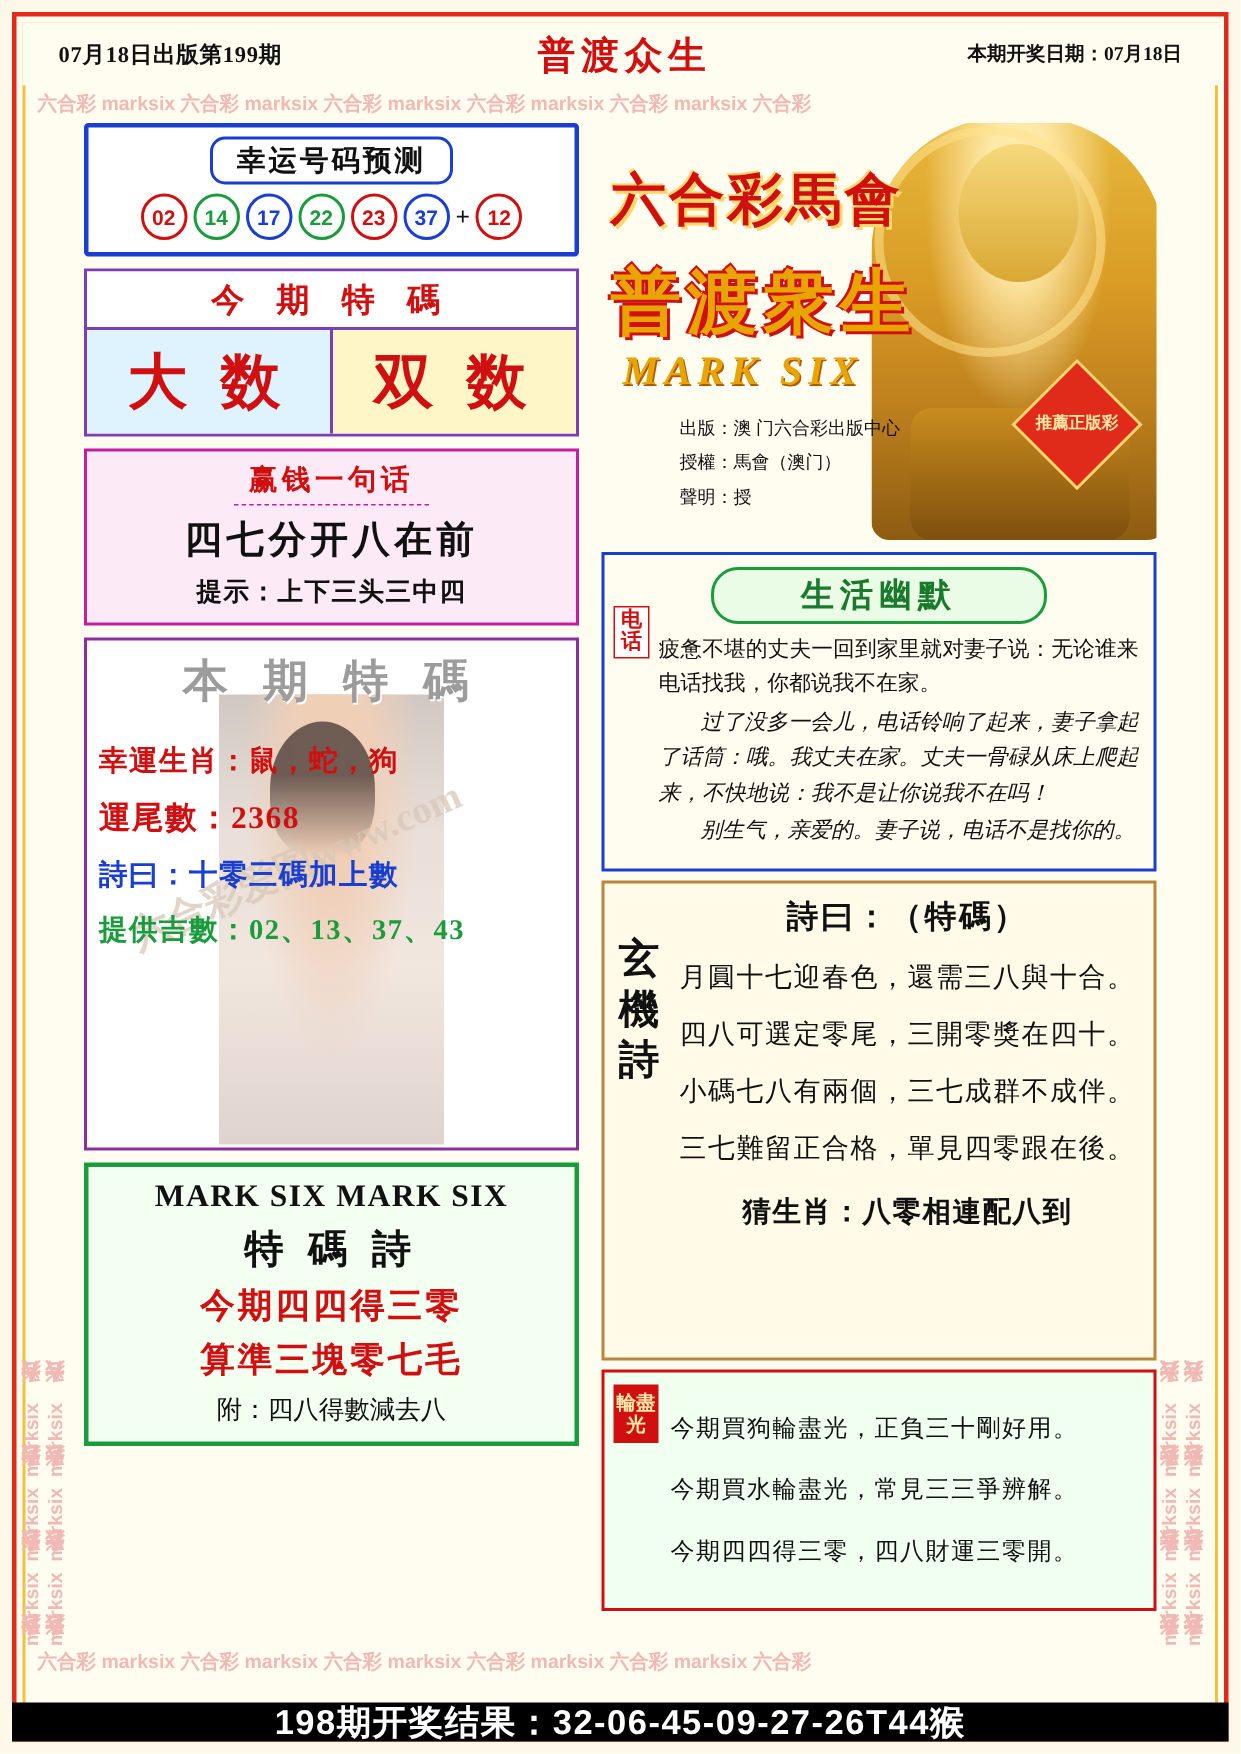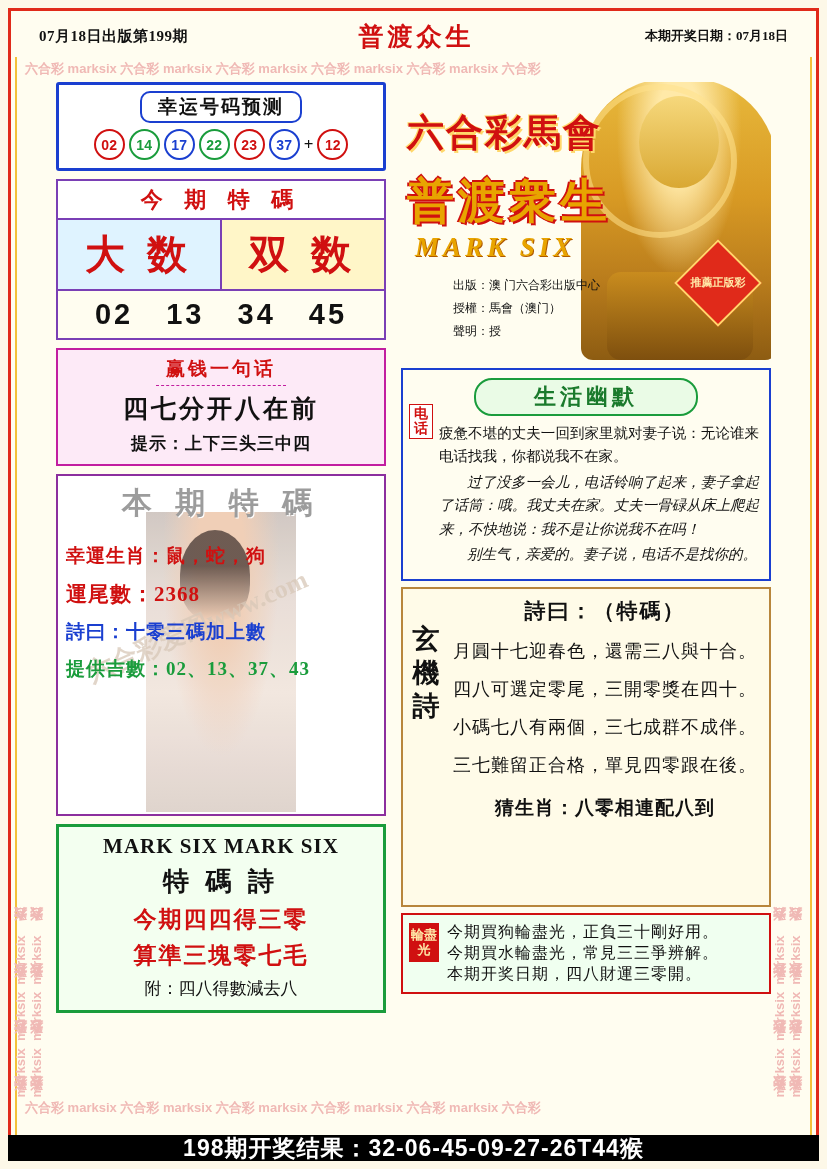--- a/index.html
+++ b/index.html
@@ -280,21 +280,21 @@
   
   .b3-box{
     margin-top:6px;border:2px solid #d01010;background:#f0fff0;
     position:relative;padding:7px 8px 7px 44px;box-sizing:border-box;
   }
   .b3-side{
     position:absolute;left:6px;top:8px;width:30px;background:#d01010;color:#ffe9a8;
     font-size:13px;font-weight:bold;text-align:center;line-height:1.18;
     padding:4px 0;
   }
-  .b3-line{font-size:16px;color:#111;margin:0 0;letter-spacing:1px;}
+  .b3-line{font-size:16px;color:#111;margin:20px 0;letter-spacing:1px;}
 
   
   .result-bar{
     position:absolute;left:8px;right:8px;bottom:8px;height:26px;
     background:#000;color:#fff;display:flex;align-items:center;justify-content:center;
   }
   .result-text{
     font-size:23px;font-weight:bold;letter-spacing:1px;
     font-family:"Liberation Sans", sans-serif;
   }
@@ -346,26 +346,20 @@
           <div class="ball">12</div>
         </div>
       </div>
 
       <div class="special-box">
         <div class="special-title">今 期 特 碼</div>
         <div class="special-two">
           <div class="sp-cell a">大 数</div>
           <div class="sp-cell b">双 数</div>
         </div>
-        <div class="special-nums">
-          <span>02</span>
-          <span>13</span>
-          <span>34</span>
-          <span>45</span>
-        </div>
       </div>
 
       <div class="win-box">
         <div class="win-title">赢钱一句话</div>
         <div class="win-main">四七分开八在前</div>
         <div class="win-sub">提示：上下三头三中四</div>
       </div>
 
       <div class="lady-box">
         <div class="lady-photo"></div>
@@ -424,21 +418,21 @@
         <div class="poem-line">四八可選定零尾，三開零獎在四十。</div>
         <div class="poem-line">小碼七八有兩個，三七成群不成伴。</div>
         <div class="poem-line">三七難留正合格，單見四零跟在後。</div>
         <div class="poem-foot">猜生肖：八零相連配八到</div>
       </div>
 
       <div class="b3-box">
         <div class="b3-side">輪盡光</div>
         <div class="b3-line">今期買狗輪盡光，正負三十剛好用。</div>
         <div class="b3-line">今期買水輪盡光，常見三三爭辨解。</div>
-        <div class="b3-line">本期开奖日期，四八財運三零開。</div>
+        <div class="b3-line">今期四四得三零，四八財運三零開。</div>
       </div>
 
     </div>
   </div>
 
   <div class="result-bar">
     <div class="result-text">198期开奖结果：32-06-45-09-27-26T44猴</div>
   </div>
 </div>
 

